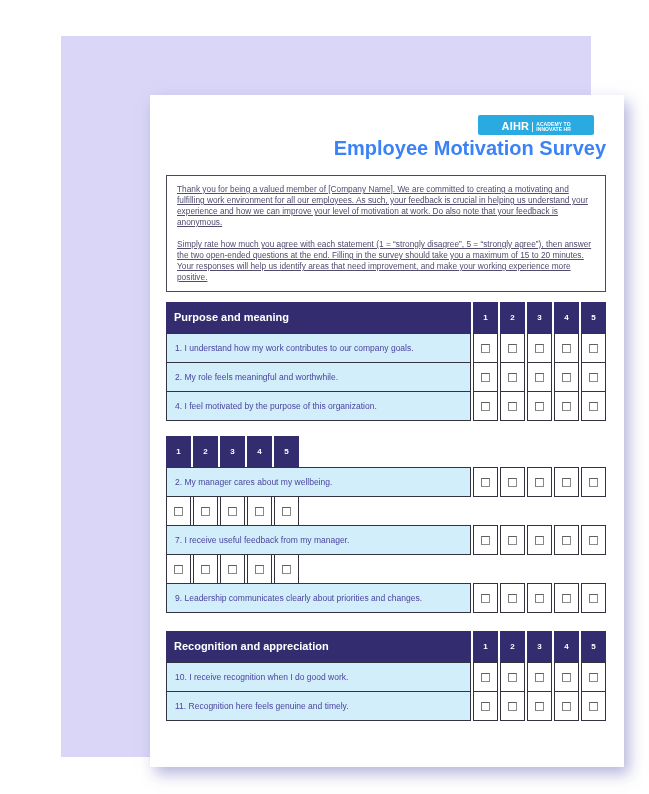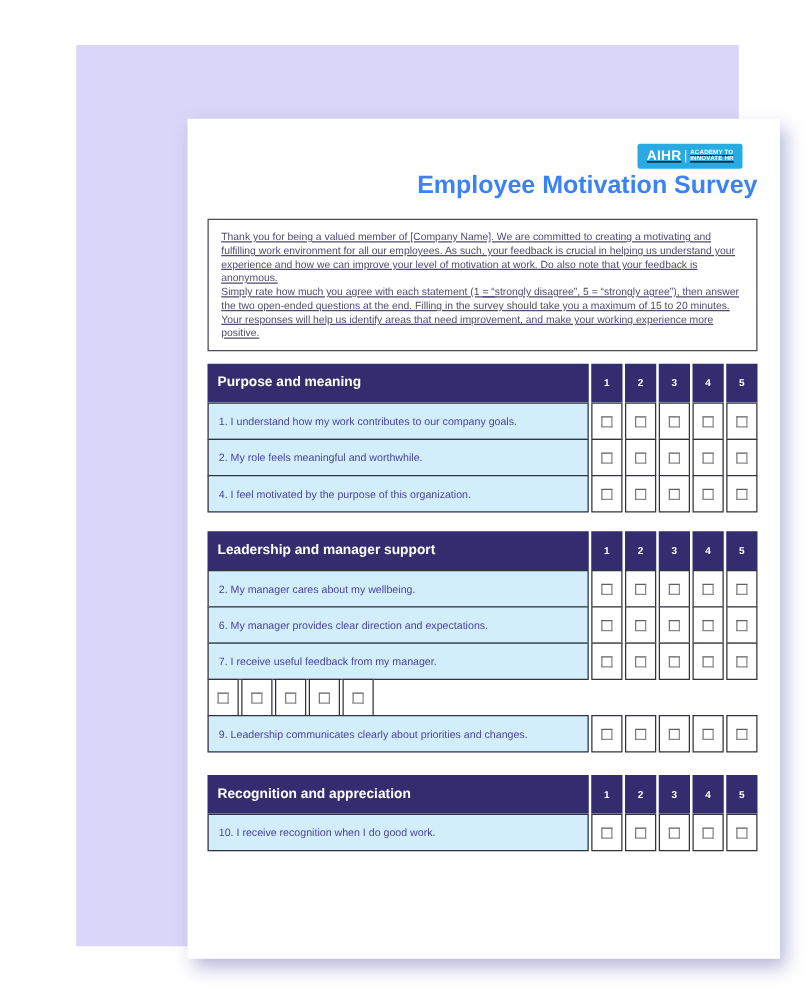--- a/index.html
+++ b/index.html
@@ -15,39 +15,39 @@
     position: absolute; left: 89px; top: 59px; width: 474px; height: 672px;
     background: #ffffff;
     box-shadow: 5px 7px 14px rgba(120,120,190,0.55);
     box-sizing: border-box;
     padding: 0 18px 0 16px;
   }
   
   .logo {
     position: absolute; top: 20px; right: 30px;
     background: #29abe2; border-radius: 2px;
-    display: flex; align-items: center;
-    padding: 3px 7px; height: 14px; text-decoration: underline;
+    display: flex; align-items: flex-end;
+    padding: 3px 23px; height: 14px;
   }
   .logo-brand { color: #ffffff; font-weight: bold; font-size: 11px; letter-spacing: 0.2px; }
   .logo-divider { width: 1px; height: 10px; background: rgba(255,255,255,0.85); margin: 0 3px; }
   .logo-tagline { color: #ffffff; font-size: 5px; line-height: 5px; font-weight: bold; letter-spacing: 0.1px; }
   
   .title {
     margin: 0; padding-top: 42px; text-align: right;
     font-size: 20px; font-weight: bold; color: #3b82f6;
   }
   
   .intro-box {
     margin-top: 15px; border: 1px solid #4a4a58;
     padding: 8px 10px; box-sizing: border-box;
     color: #4f4c6d; font-size: 8.3px; line-height: 11px; text-decoration: underline;
   }
   .intro-box p { margin: 0; }
-  .intro-box p + p { }
+  .intro-box p + p { margin-top: 11px; }
   .u { text-decoration: underline; }
   
   .section { margin-top: 15px; }
   .sections > .section:nth-child(1) { margin-top: 10px; }
   .sections > .section:nth-child(3) { margin-top: 18px; }
   .sec-header { display: flex; column-gap: 2px; height: 31px; }
   .sec-title {
     flex: 1; background: #332d70; color: #ffffff;
     font-size: 11px; font-weight: bold; line-height: 31px;
     padding-left: 8px; box-sizing: border-box;
@@ -158,21 +158,20 @@
             <div class="chk">
               <span class="box"></span>
             </div>
             <div class="chk">
               <span class="box"></span>
             </div>
           </div>
         </div>
         <div class="section">
           <div class="sec-header">
-            <div class="sec-title">Leadership and manager support</div>
             <div class="num-cell">1</div>
             <div class="num-cell">2</div>
             <div class="num-cell">3</div>
             <div class="num-cell">4</div>
             <div class="num-cell">5</div>
           </div>
           <div class="row">
             <div class="stmt">2. My manager cares about my wellbeing.</div>
             <div class="chk">
               <span class="box"></span>
@@ -184,21 +183,20 @@
               <span class="box"></span>
             </div>
             <div class="chk">
               <span class="box"></span>
             </div>
             <div class="chk">
               <span class="box"></span>
             </div>
           </div>
           <div class="row">
-            <div class="stmt">6. My manager provides clear direction and expectations.</div>
             <div class="chk">
               <span class="box"></span>
             </div>
             <div class="chk">
               <span class="box"></span>
             </div>
             <div class="chk">
               <span class="box"></span>
             </div>
             <div class="chk">
@@ -282,17 +280,35 @@
             <div class="chk">
               <span class="box"></span>
             </div>
             <div class="chk">
               <span class="box"></span>
             </div>
             <div class="chk">
               <span class="box"></span>
             </div>
           </div>
+          <div class="row">
+            <div class="stmt">11. Recognition here feels genuine and timely.</div>
+            <div class="chk">
+              <span class="box"></span>
+            </div>
+            <div class="chk">
+              <span class="box"></span>
+            </div>
+            <div class="chk">
+              <span class="box"></span>
+            </div>
+            <div class="chk">
+              <span class="box"></span>
+            </div>
+            <div class="chk">
+              <span class="box"></span>
+            </div>
+          </div>
         </div>
       </div>
 
   </div>
 </div>
 
 </body></html>

